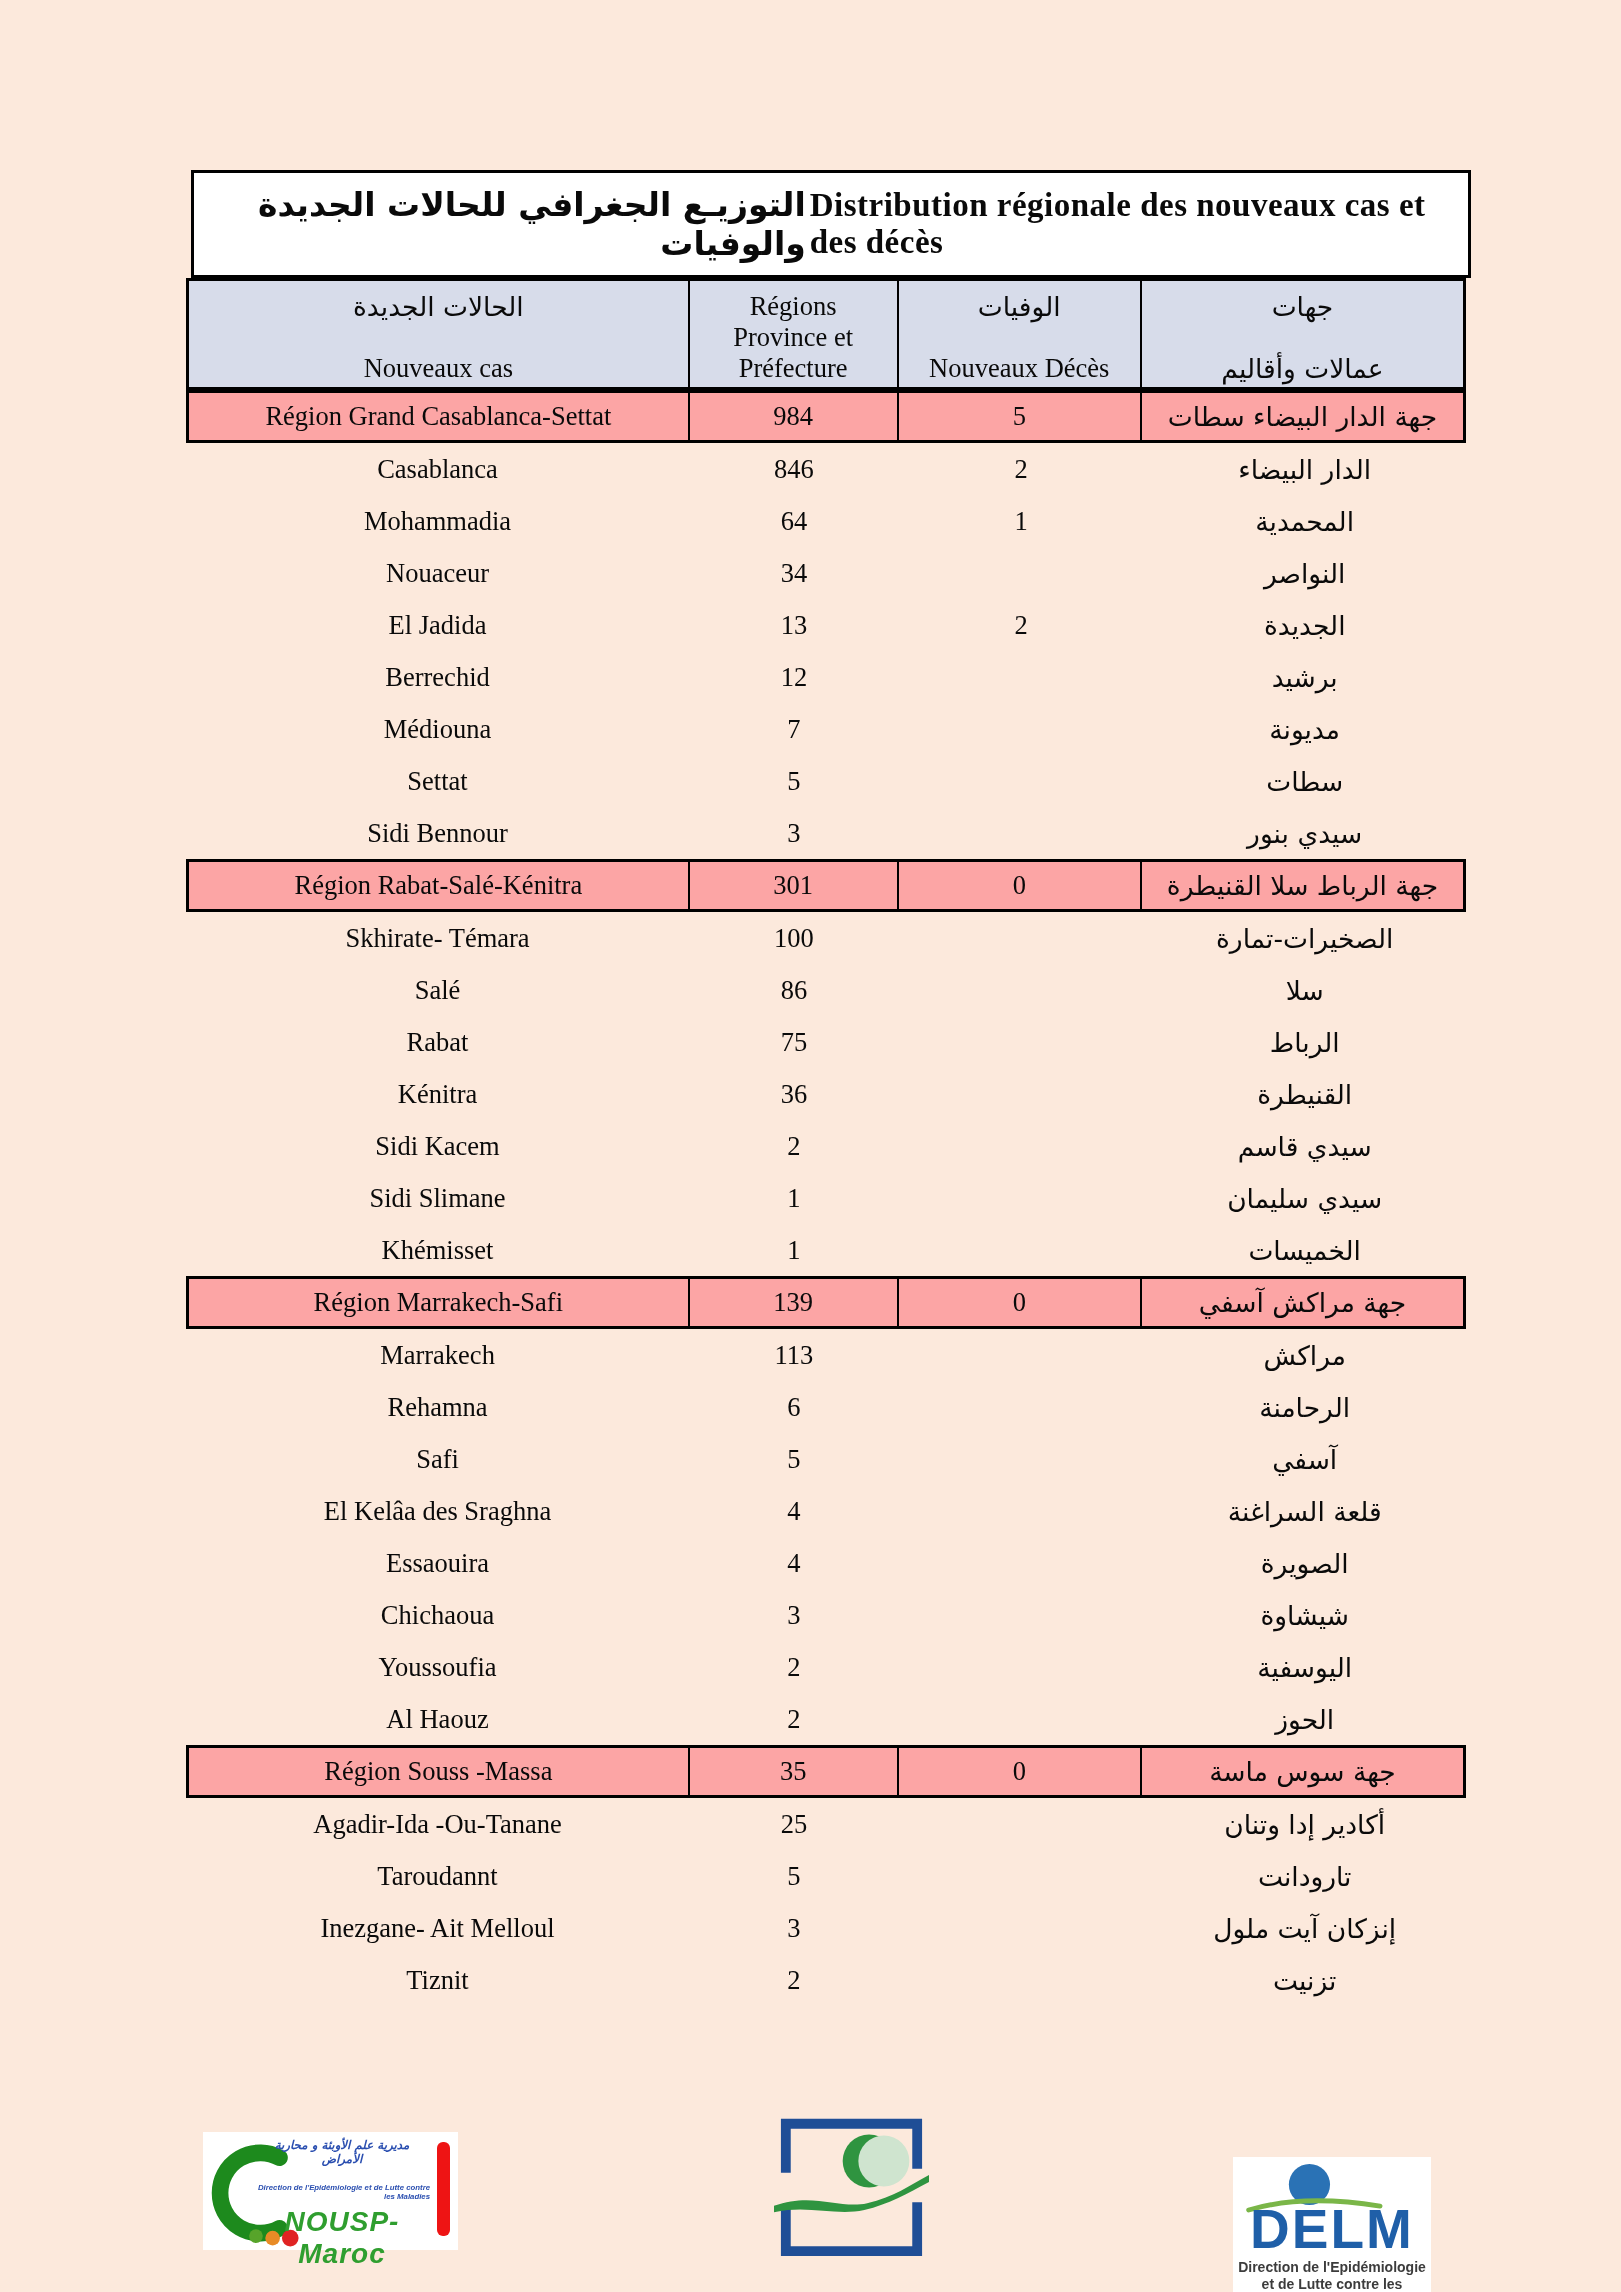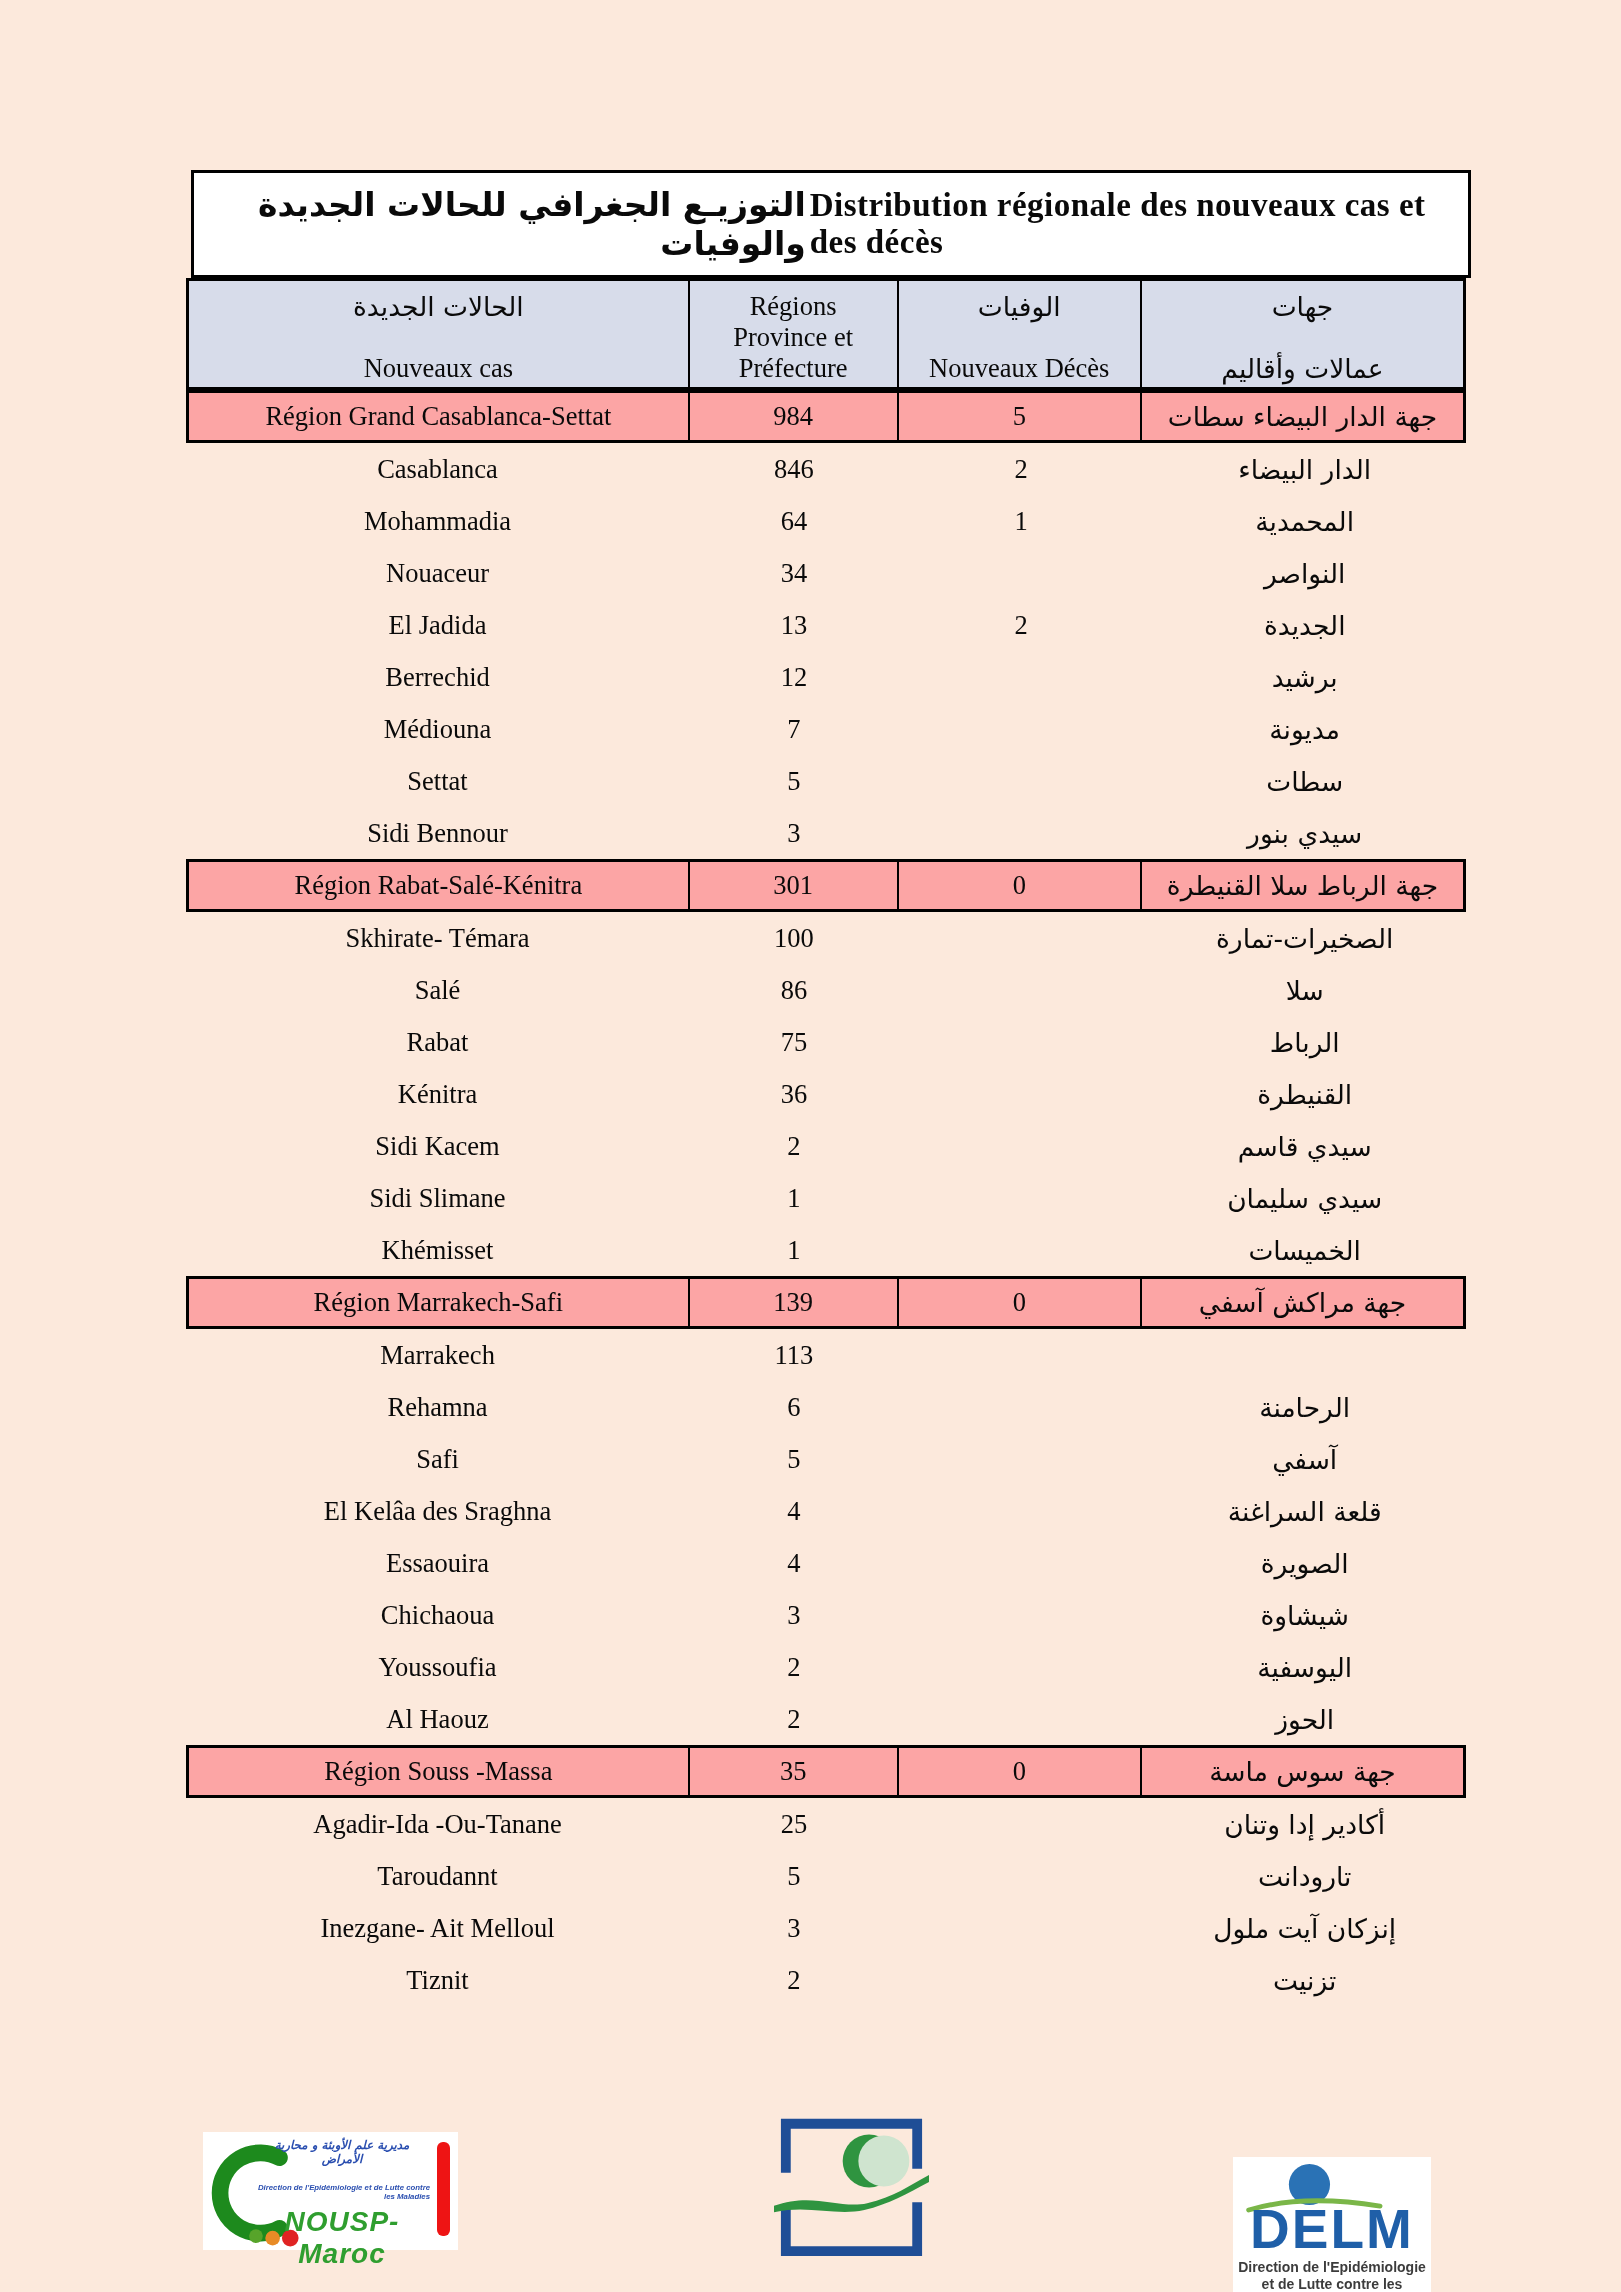--- a/index.html
+++ b/index.html
@@ -250,20 +250,21 @@
         <div class="row region-row">
           <div class="cell">Région Marrakech-Safi</div>
           <div class="cell">139</div>
           <div class="cell">0</div>
           <div class="cell ar" dir="rtl">جهة مراكش آسفي</div>
         </div>
         <div class="row city-row">
           <div class="cell">Marrakech</div>
           <div class="cell">113</div>
           <div class="cell"></div>
+          <div class="cell ar" dir="rtl">مراكش</div>
         </div>
         <div class="row city-row">
           <div class="cell">Rehamna</div>
           <div class="cell">6</div>
           <div class="cell"></div>
           <div class="cell ar" dir="rtl">الرحامنة</div>
         </div>
         <div class="row city-row">
           <div class="cell">Safi</div>
           <div class="cell">5</div>

